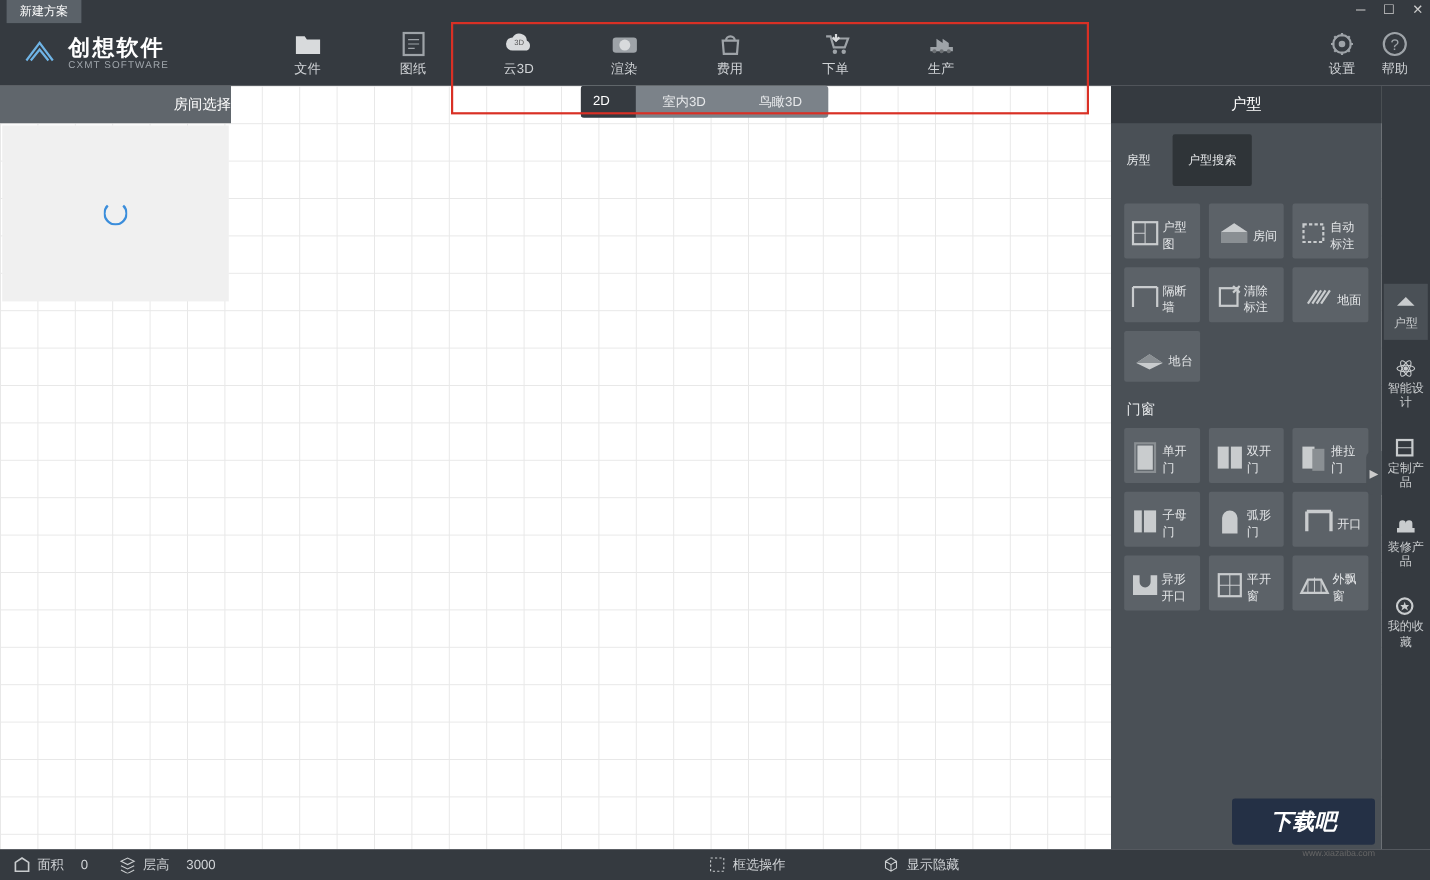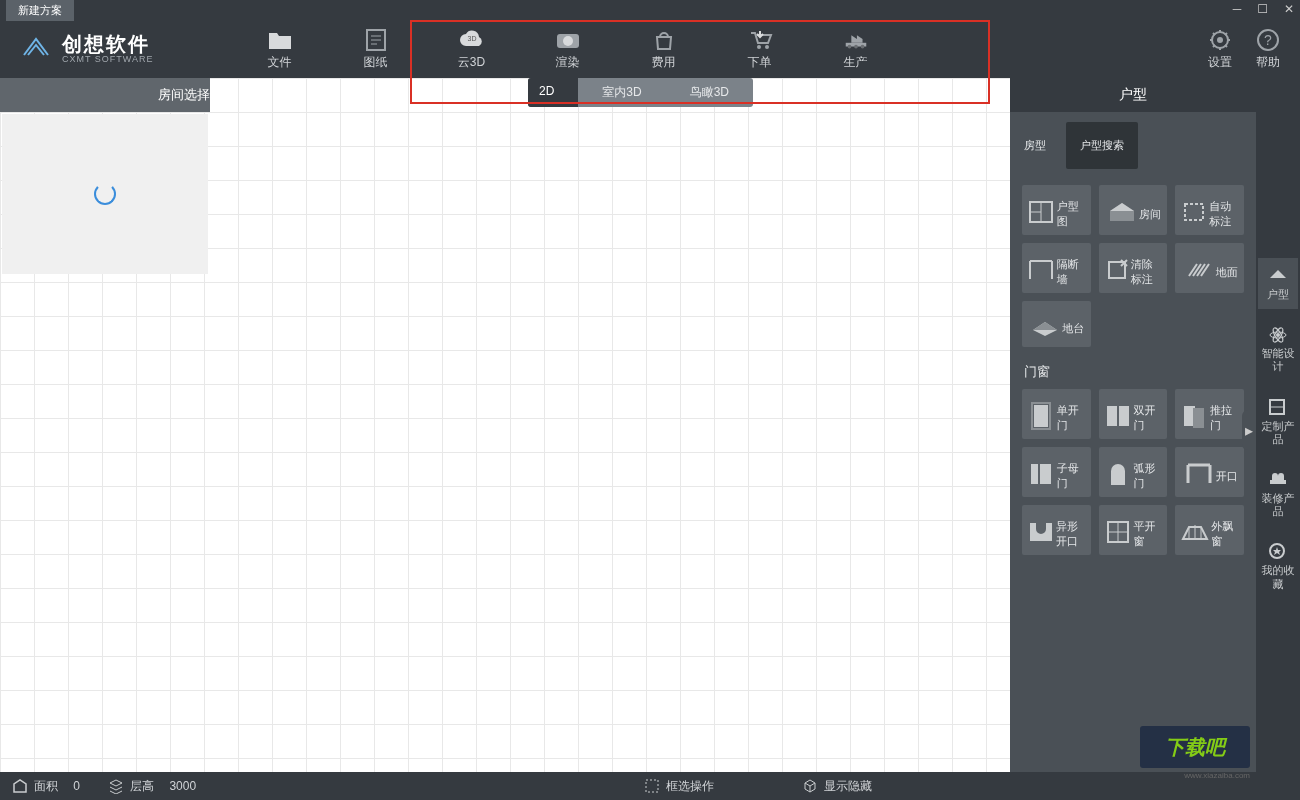--- a/index.html
+++ b/index.html
@@ -63,21 +63,21 @@
 .side-tab.active { background: #4a5056; }
 .side-tab .sic { width: 20px; height: 18px; }
 .collapse-handle { position: absolute; right: 44px; top: 410px; width: 14px; height: 40px; background: #4a5056; border-radius: 6px 0 0 6px; display: flex; align-items: center; justify-content: center; color: #ccc; cursor: pointer; z-index: 2; }
 
 
 .statusbar { position: absolute; bottom: 0; left: 0; right: 0; height: 28px; background: #353a40; display: flex; align-items: center; color: #d0d3d6; font-size: 12px; padding: 0 12px; gap: 28px; }
 .status-item { display: flex; align-items: center; gap: 6px; }
 .status-item.center { margin-left: 420px; }
 
 
-.watermark { position: absolute; right: 50px; bottom: 32px; width: 110px; height: 42px; background: #243045; color: #84cc16; font-weight: bold; font-size: 20px; display: flex; align-items: center; justify-content: center; font-style: italic; border-radius: 3px; }
+.watermark { position: absolute; right: 50px; bottom: 32px; width: 130px; height: 42px; background: #243045; color: #ffffff; font-weight: bold; font-size: 20px; display: flex; align-items: center; justify-content: center; font-style: italic; border-radius: 3px; }
 .watermark-sub { position: absolute; right: 50px; bottom: 20px; font-size: 8px; color: #666; }
 
 svg { display: block; }
 </style>
 </head>
 <body>
 
 <div class="titlebar">
   <div class="titlebar-tab">新建方案</div>
 </div>

